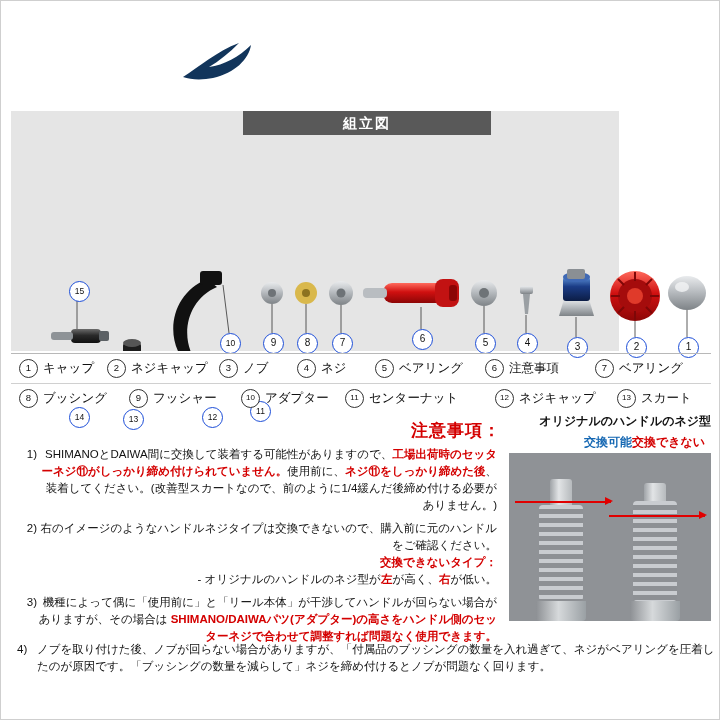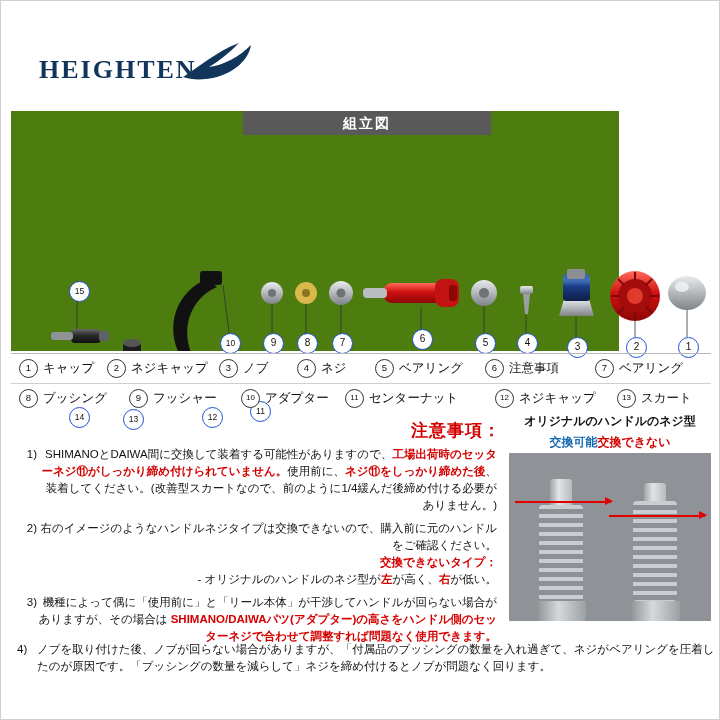--- a/index.html
+++ b/index.html
@@ -69,21 +69,21 @@
     letter-spacing: 0.5px;
     margin-top: 3px;
   }
 
   
   .diagram {
     position: absolute;
     left: 10px; top: 110px;
     width: 608px;
     height: 240px;
-    background: #4d7c0f;
+    background: #e5e5e5;
   }
   .diagram-title {
     position: absolute;
     left: 232px; top: 0px;
     width: 248px;
     height: 24px;
     background: #595959;
     color: #ffffff;
     font-size: 14px;
     font-weight: bold;
@@ -176,27 +176,27 @@
   
   .photo-panel {
     position: absolute;
     left: 508px; top: 412px;
     width: 202px;
     height: 220px;
   }
   .photo-title {
     font-size: 12px;
     font-weight: bold;
-    text-align: center;
+    text-align: right;
     color: #111;
     margin-bottom: 4px;
   }
   .photo-labels {
     display: flex;
-    justify-content: center;
+    justify-content: flex-end;
     padding: 0 6px;
     font-size: 12px;
     font-weight: bold;
     margin-bottom: 2px;
   }
   .lbl-ok { color: #1668b3; }
   .lbl-ng { color: #d40000; }
   .photo-img {
     position: relative;
     width: 202px;
@@ -250,21 +250,20 @@
     width: 700px;
   }
 </style>
 </head>
 <body>
 
 <div class="page">
 
   <div class="header">
     <div class="logo-wrap">
-      <div class="logo-text">HEIGHTEN</div>
       <svg class="logo-swoosh" viewBox="0 0 95 44">
         <path d="M4 40 C20 30 38 14 60 6 C50 16 40 24 30 30 C45 28 60 20 72 8 C70 22 56 36 34 41 C24 43 12 43 4 40 Z" fill="#12355b"></path>
       </svg>
     </div>
   </div>
 
   <div class="diagram">
     <div class="diagram-title">組立図</div>
 
     <svg class="svg-parts" width="700" height="240" viewBox="0 0 700 240">

